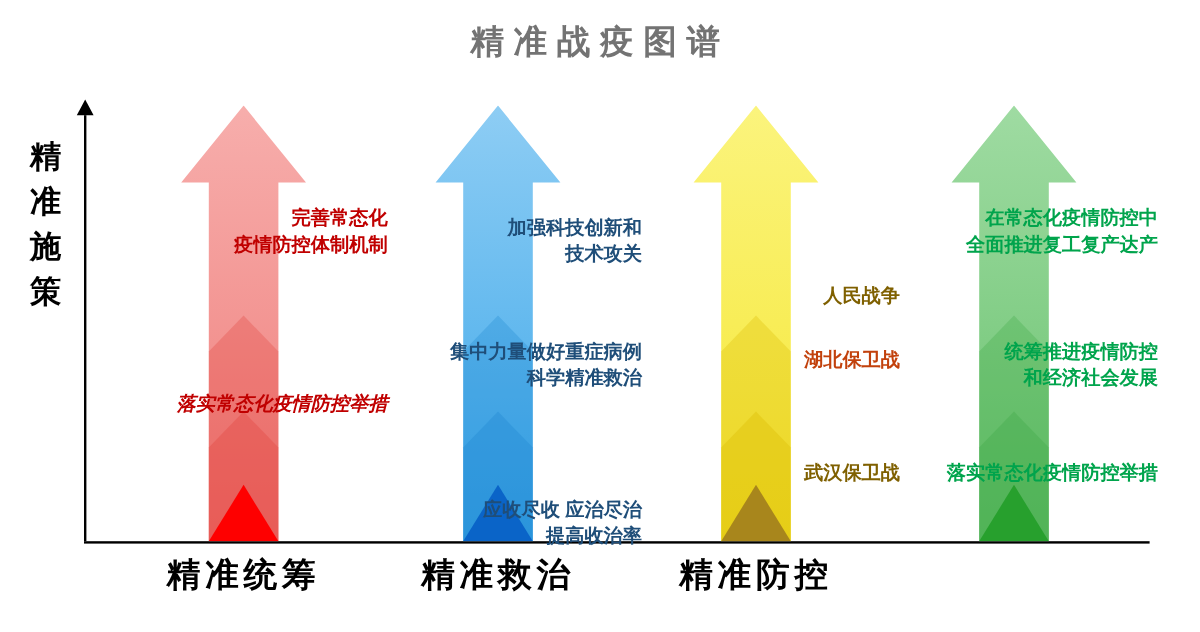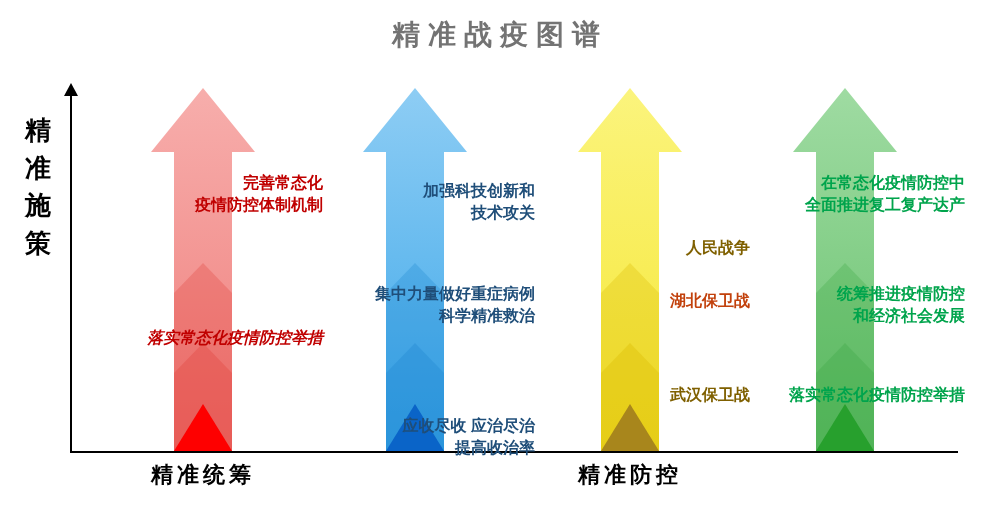--- a/index.html
+++ b/index.html
@@ -33,21 +33,21 @@
 
   .col-label {
     position:absolute; width:240px; text-align:right;
     font-weight:bold; font-size:16px; line-height:1.4;
     white-space:pre-line;
   }
   .col-0 { left:83px; } .col-1 { left:295px; } .col-2 { left:510px; } .col-3 { left:725px; }
 
   .footer-label {
     position:absolute; top:460px; width:240px; text-align:center;
-    font-size:22px; font-weight:bold; letter-spacing:4px; color:#000;
+    font-size:28px; font-weight:bold; letter-spacing:4px; color:#000;
   }
 </style>
 </head>
 <body>
 
 <div class="stage">
 
   <div class="title">精准战疫图谱</div>
 
   <div class="yaxis-label">精准施策</div>
@@ -123,15 +123,16 @@
   <div class="col-label col-2" style="top: 290px; color: #c2410c;">湖北保卫战</div>
   <div class="col-label col-2" style="top: 384px; color: rgb(127, 96, 0);">武汉保卫战</div>
 
   <div class="col-label col-3" style="top: 172px; color: rgb(0, 164, 76);">在常态化疫情防控中
 全面推进复工复产达产</div>
   <div class="col-label col-3" style="top: 283px; color: rgb(0, 164, 76);">统筹推进疫情防控
 和经济社会发展</div>
   <div class="col-label col-3" style="top: 384px; color: rgb(0, 164, 76);">落实常态化疫情防控举措</div>
 
   <div class="footer-label col-0">精准统筹</div>
+  <div class="footer-label col-1">精准救治</div>
   <div class="footer-label col-2">精准防控</div>
 
 </div>
 
 </body></html>

